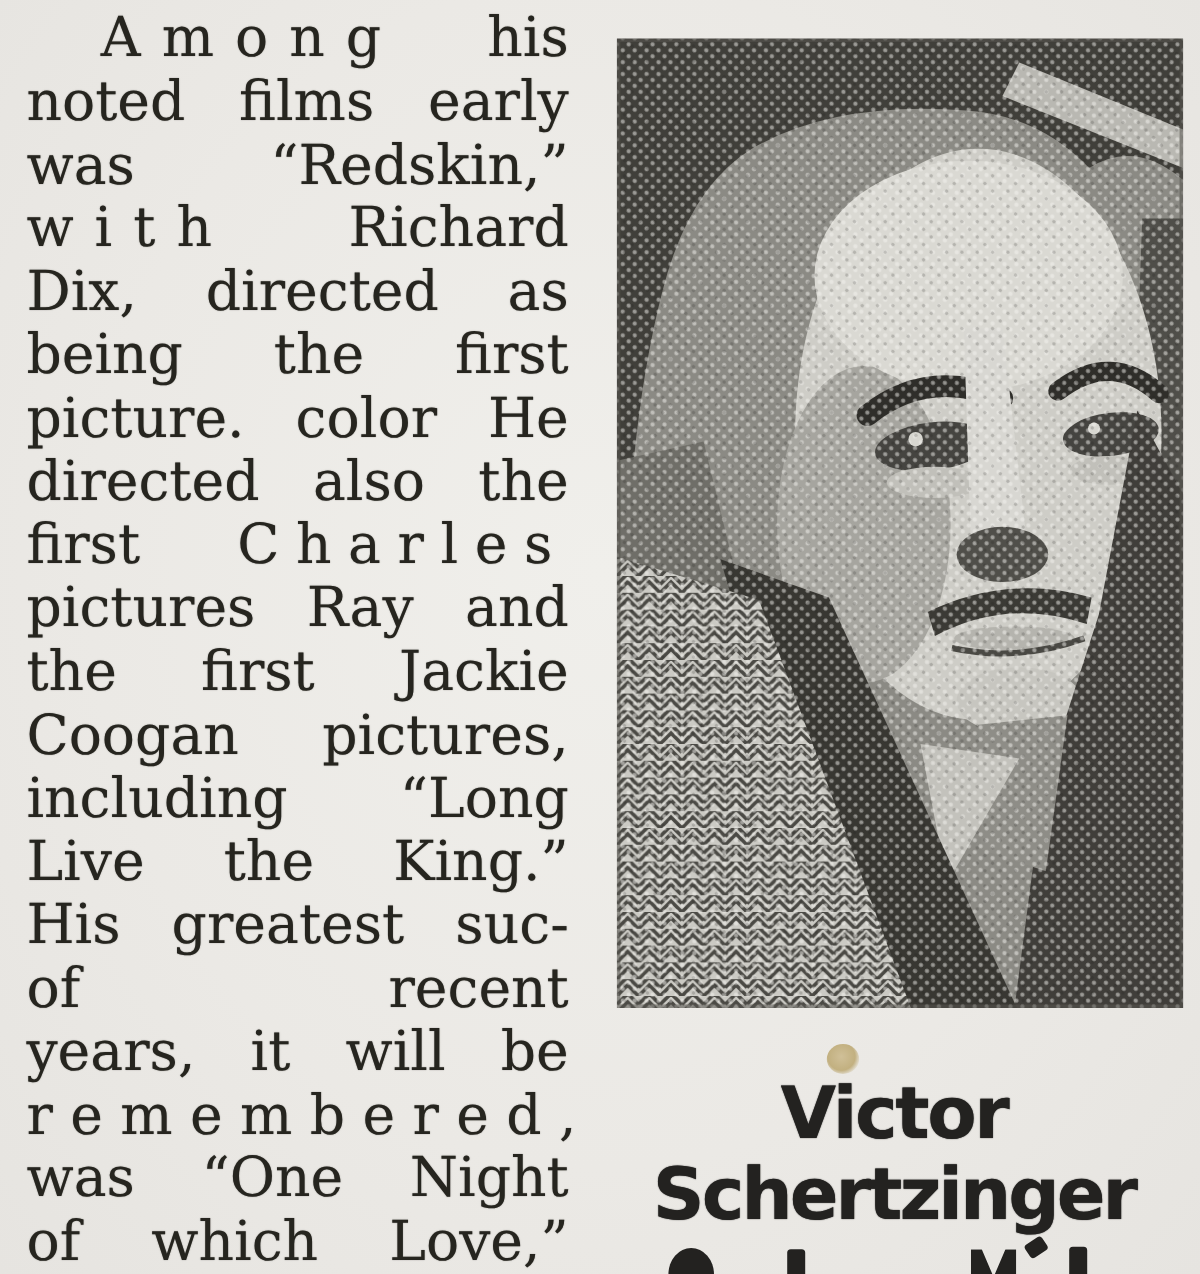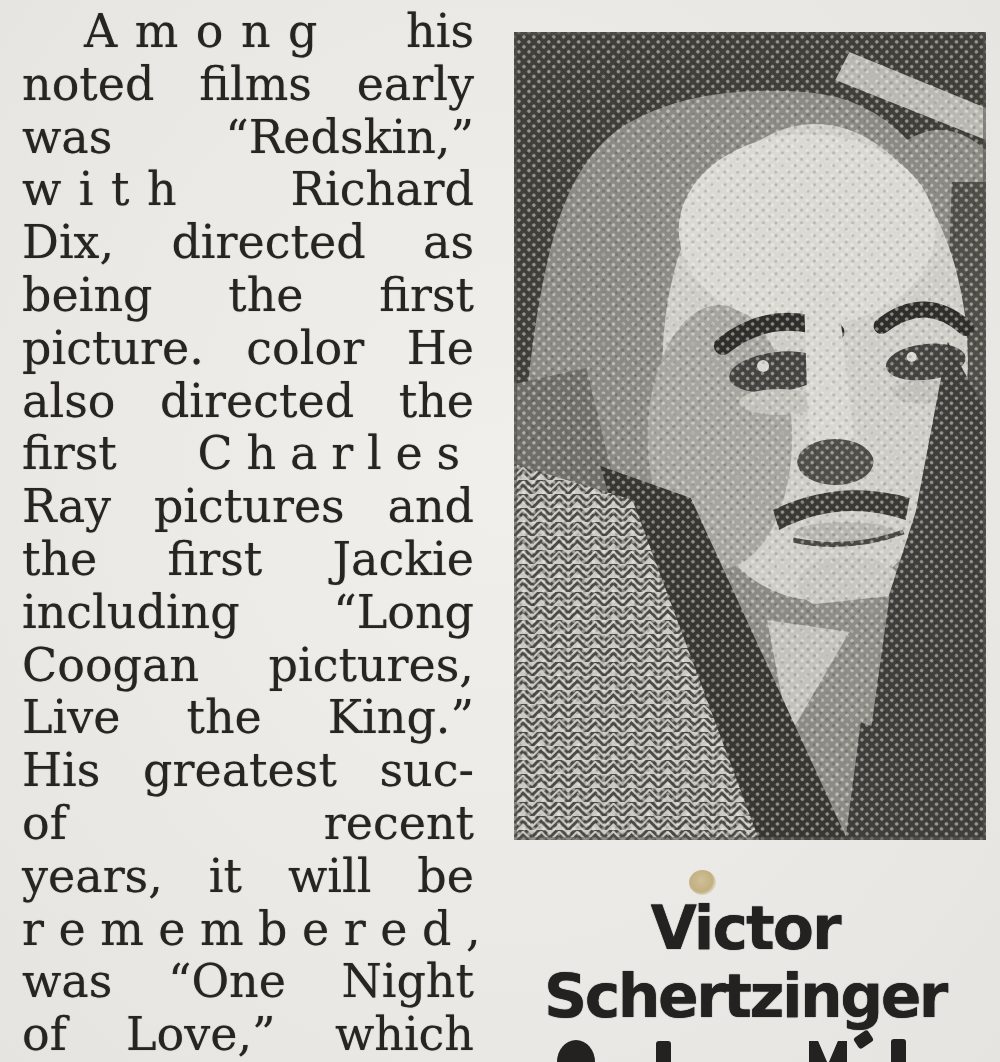--- a/index.html
+++ b/index.html
@@ -59,33 +59,33 @@
 <div class="page">
 
   <div id="article" class="article">
       <div class="line indent"><span class="tracked">Among</span><span>his</span></div>
       <div class="line"><span>noted</span><span>films</span><span>early</span></div>
       <div class="line"><span>was</span><span>“Redskin,”</span></div>
       <div class="line"><span class="tracked">with</span><span>Richard</span></div>
       <div class="line"><span>Dix,</span><span>directed</span><span>as</span></div>
       <div class="line"><span>being</span><span>the</span><span>first</span></div>
       <div class="line"><span>picture.</span><span>color</span><span>He</span></div>
-      <div class="line"><span>also</span><span>directed</span><span>the</span></div>
+      <div class="line"><span>directed</span><span>also</span><span>the</span></div>
       <div class="line"><span>first</span><span class="tracked2">Charles</span></div>
-      <div class="line"><span>Ray</span><span>pictures</span><span>and</span></div>
+      <div class="line"><span>pictures</span><span>Ray</span><span>and</span></div>
       <div class="line"><span>the</span><span>first</span><span>Jackie</span></div>
+      <div class="line"><span>Coogan</span><span>pictures,</span></div>
       <div class="line"><span>including</span><span>“Long</span></div>
-      <div class="line"><span>Coogan</span><span>pictures,</span></div>
       <div class="line"><span>Live</span><span>the</span><span>King.”</span></div>
       <div class="line"><span>His</span><span>greatest</span><span>suc-</span></div>
       <div class="line"><span>of</span><span>recent</span></div>
       <div class="line"><span>years,</span><span>it</span><span>will</span><span>be</span></div>
       <div class="line single"><span class="fill">remembered,</span></div>
       <div class="line"><span>was</span><span>“One</span><span>Night</span></div>
-      <div class="line"><span>of</span><span>Love,”</span><span>which</span></div>
+      <div class="line"><span>of</span><span>which</span><span>Love,”</span></div>
     </div>
 
   <div class="photo">
     <svg viewBox="0 0 470 808" preserveAspectRatio="none">
       <defs>
         <pattern id="hb" width="18" height="14" patternUnits="userSpaceOnUse">
           <rect width="18" height="14" fill="#cbcac4"></rect>
           <path d="M0,14 L9,5 L18,14" stroke="#4b4a45" stroke-width="3" fill="none"></path>
           <path d="M0,7 L9,-2 L18,7" stroke="#4b4a45" stroke-width="3" fill="none"></path>
         </pattern>

